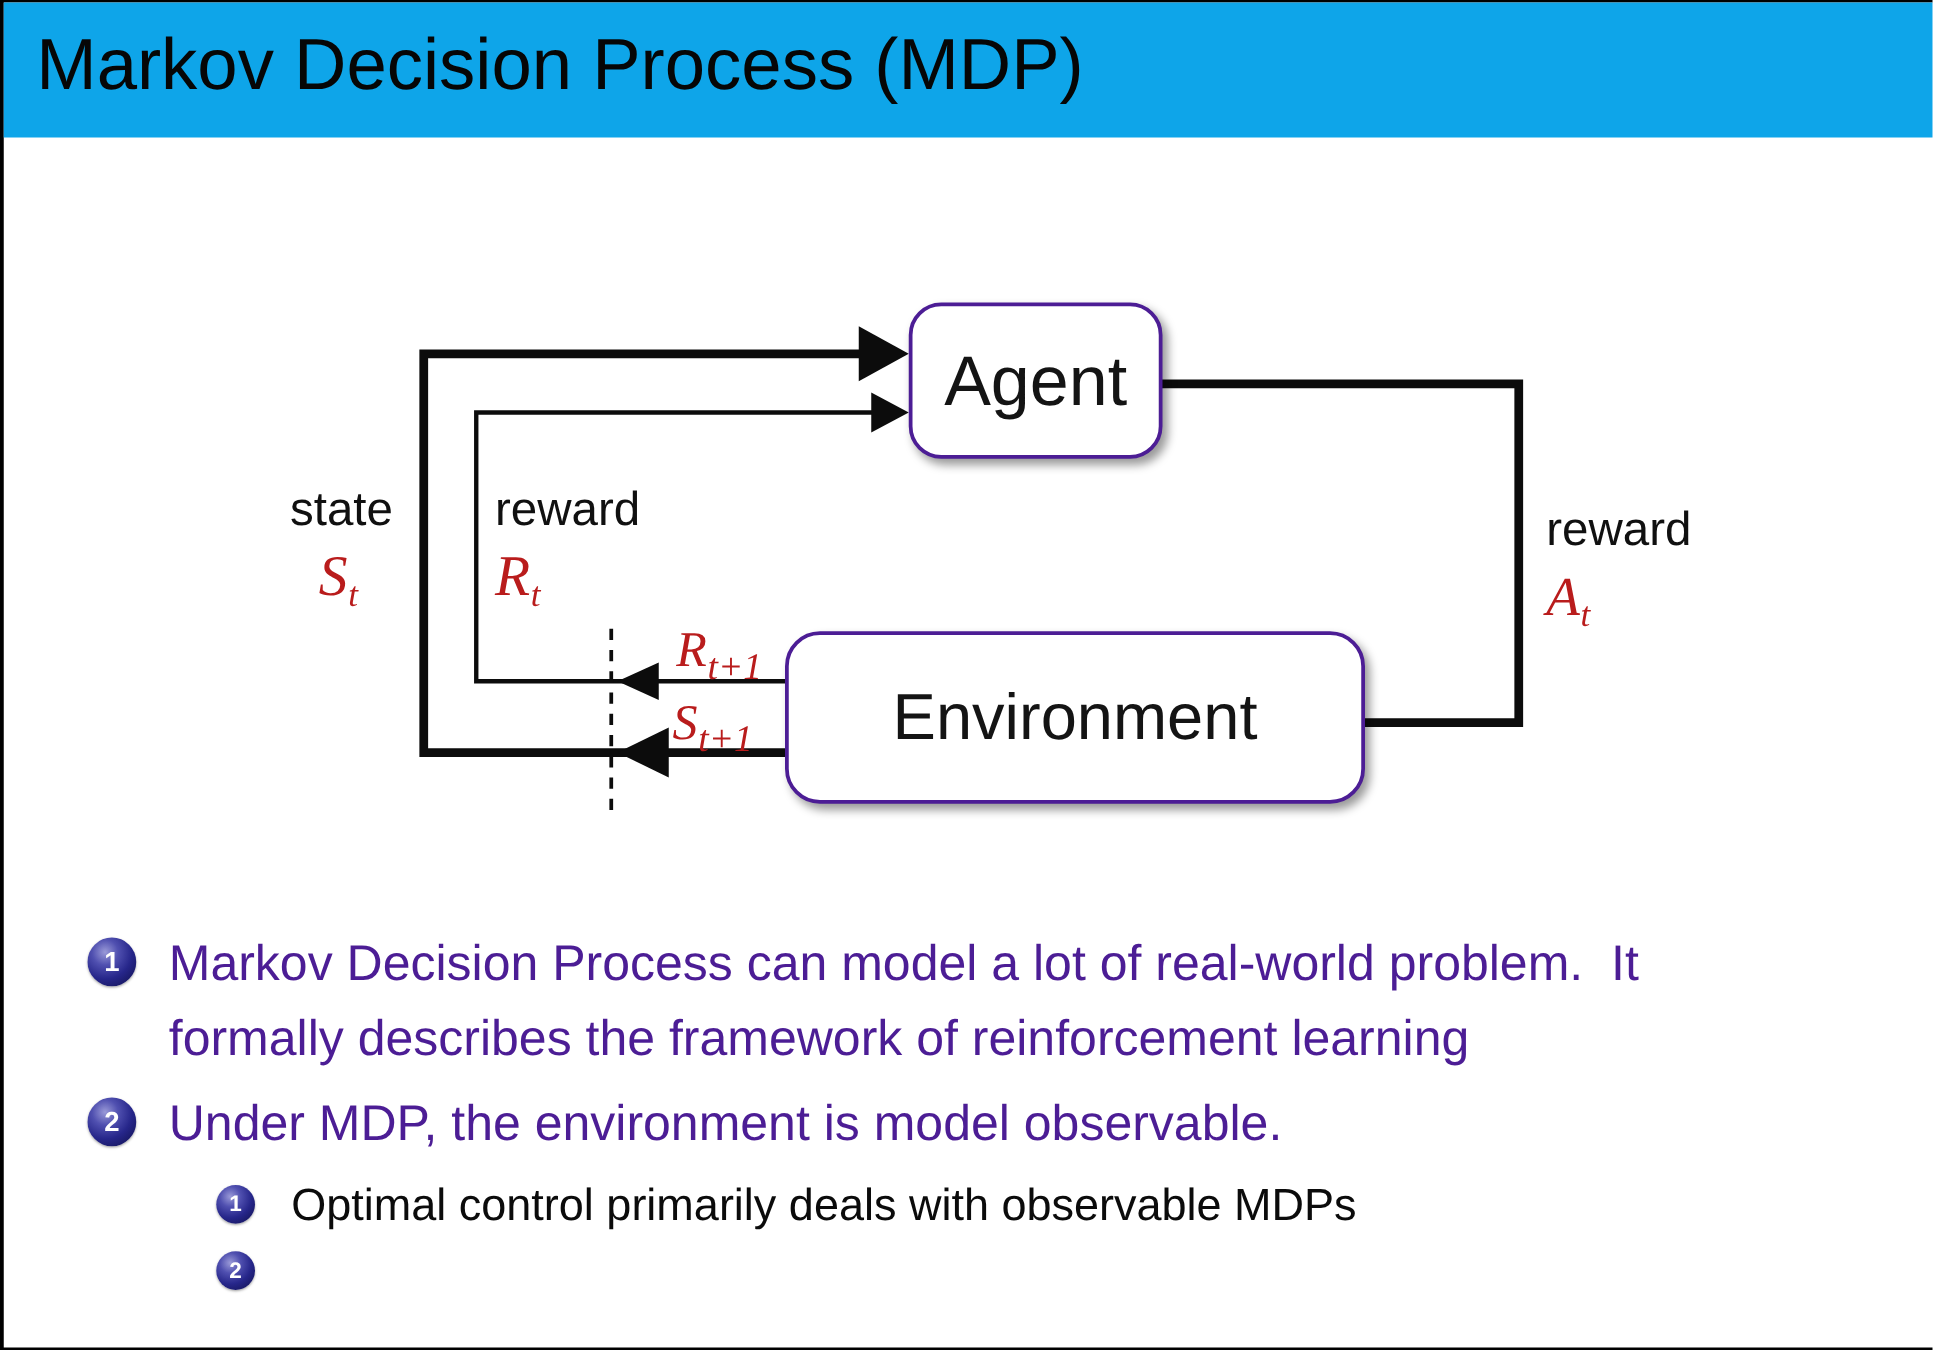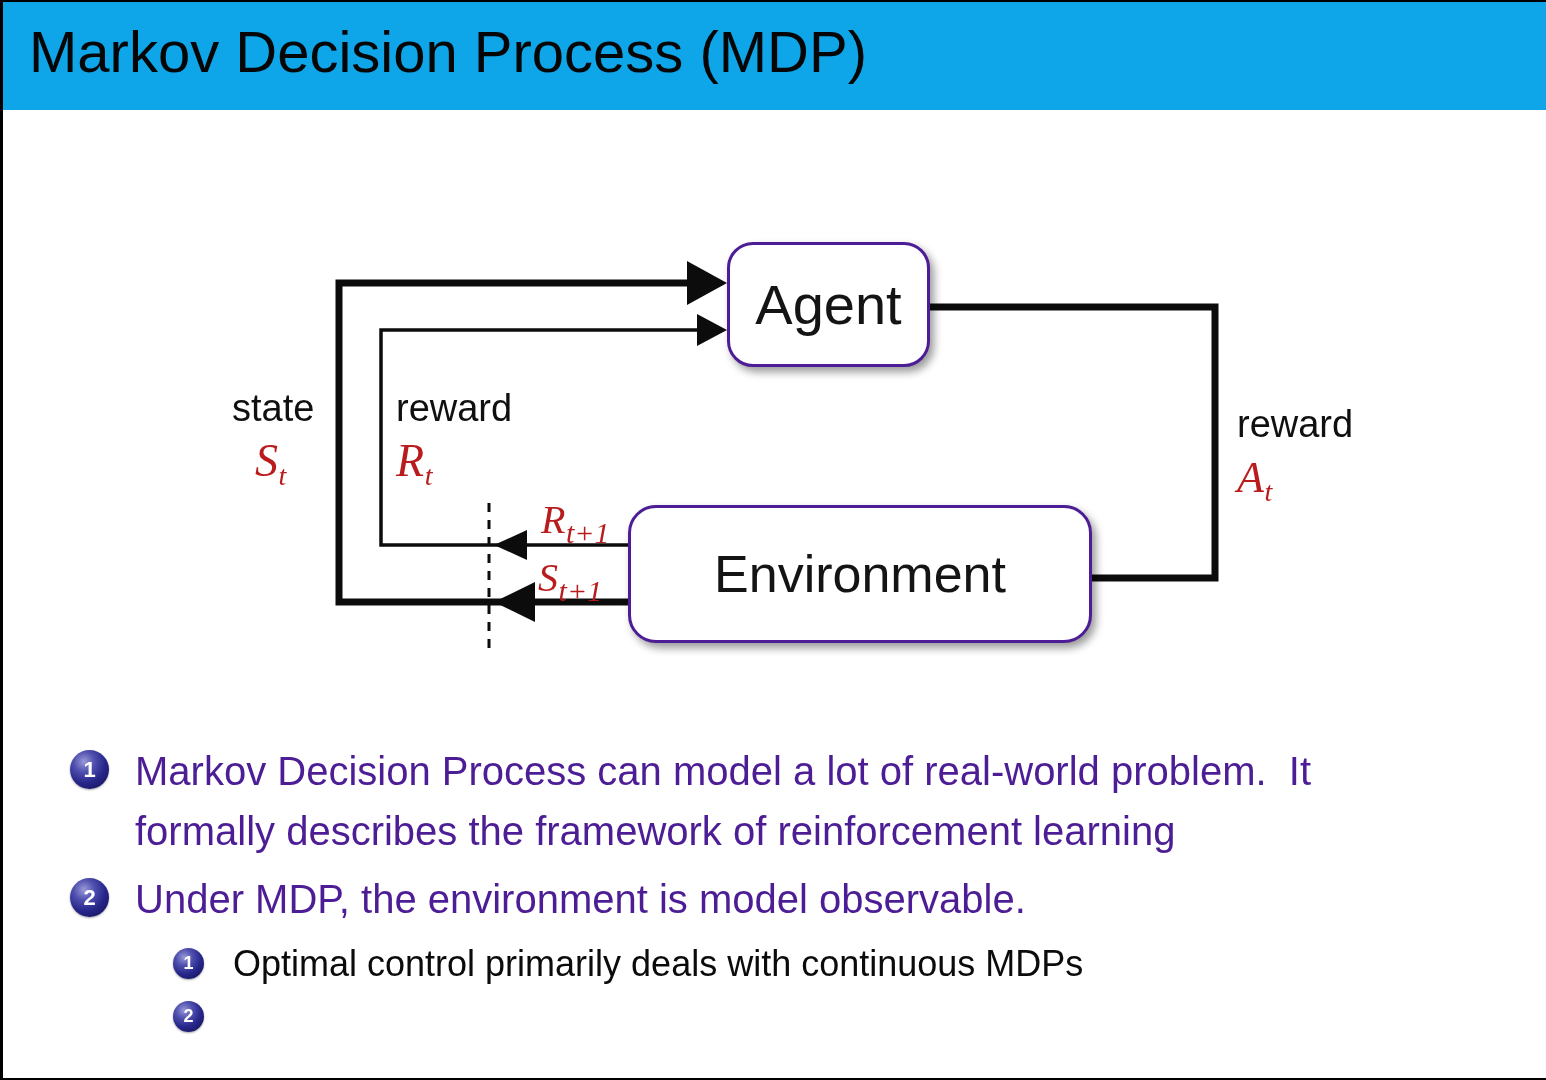--- a/index.html
+++ b/index.html
@@ -148,20 +148,20 @@
   <div class="bullet-row row-2">
     <div class="badge">2</div>
     <div>
       <div class="bullet-text">Under MDP, the environment is model observable.</div>
     </div>
   </div>
 
   <div class="subbullets">
     <div class="sub-row">
       <div class="badge sub">1</div>
-      <div class="sub-text">Optimal control primarily deals with continuous MDPs</div>
+      <div class="sub-text">Optimal control primarily deals with observable MDPs</div>
     </div>
     <div class="sub-row">
       <div class="badge sub">2</div>
     </div>
   </div>
 
 </div>
 
 </body></html>

